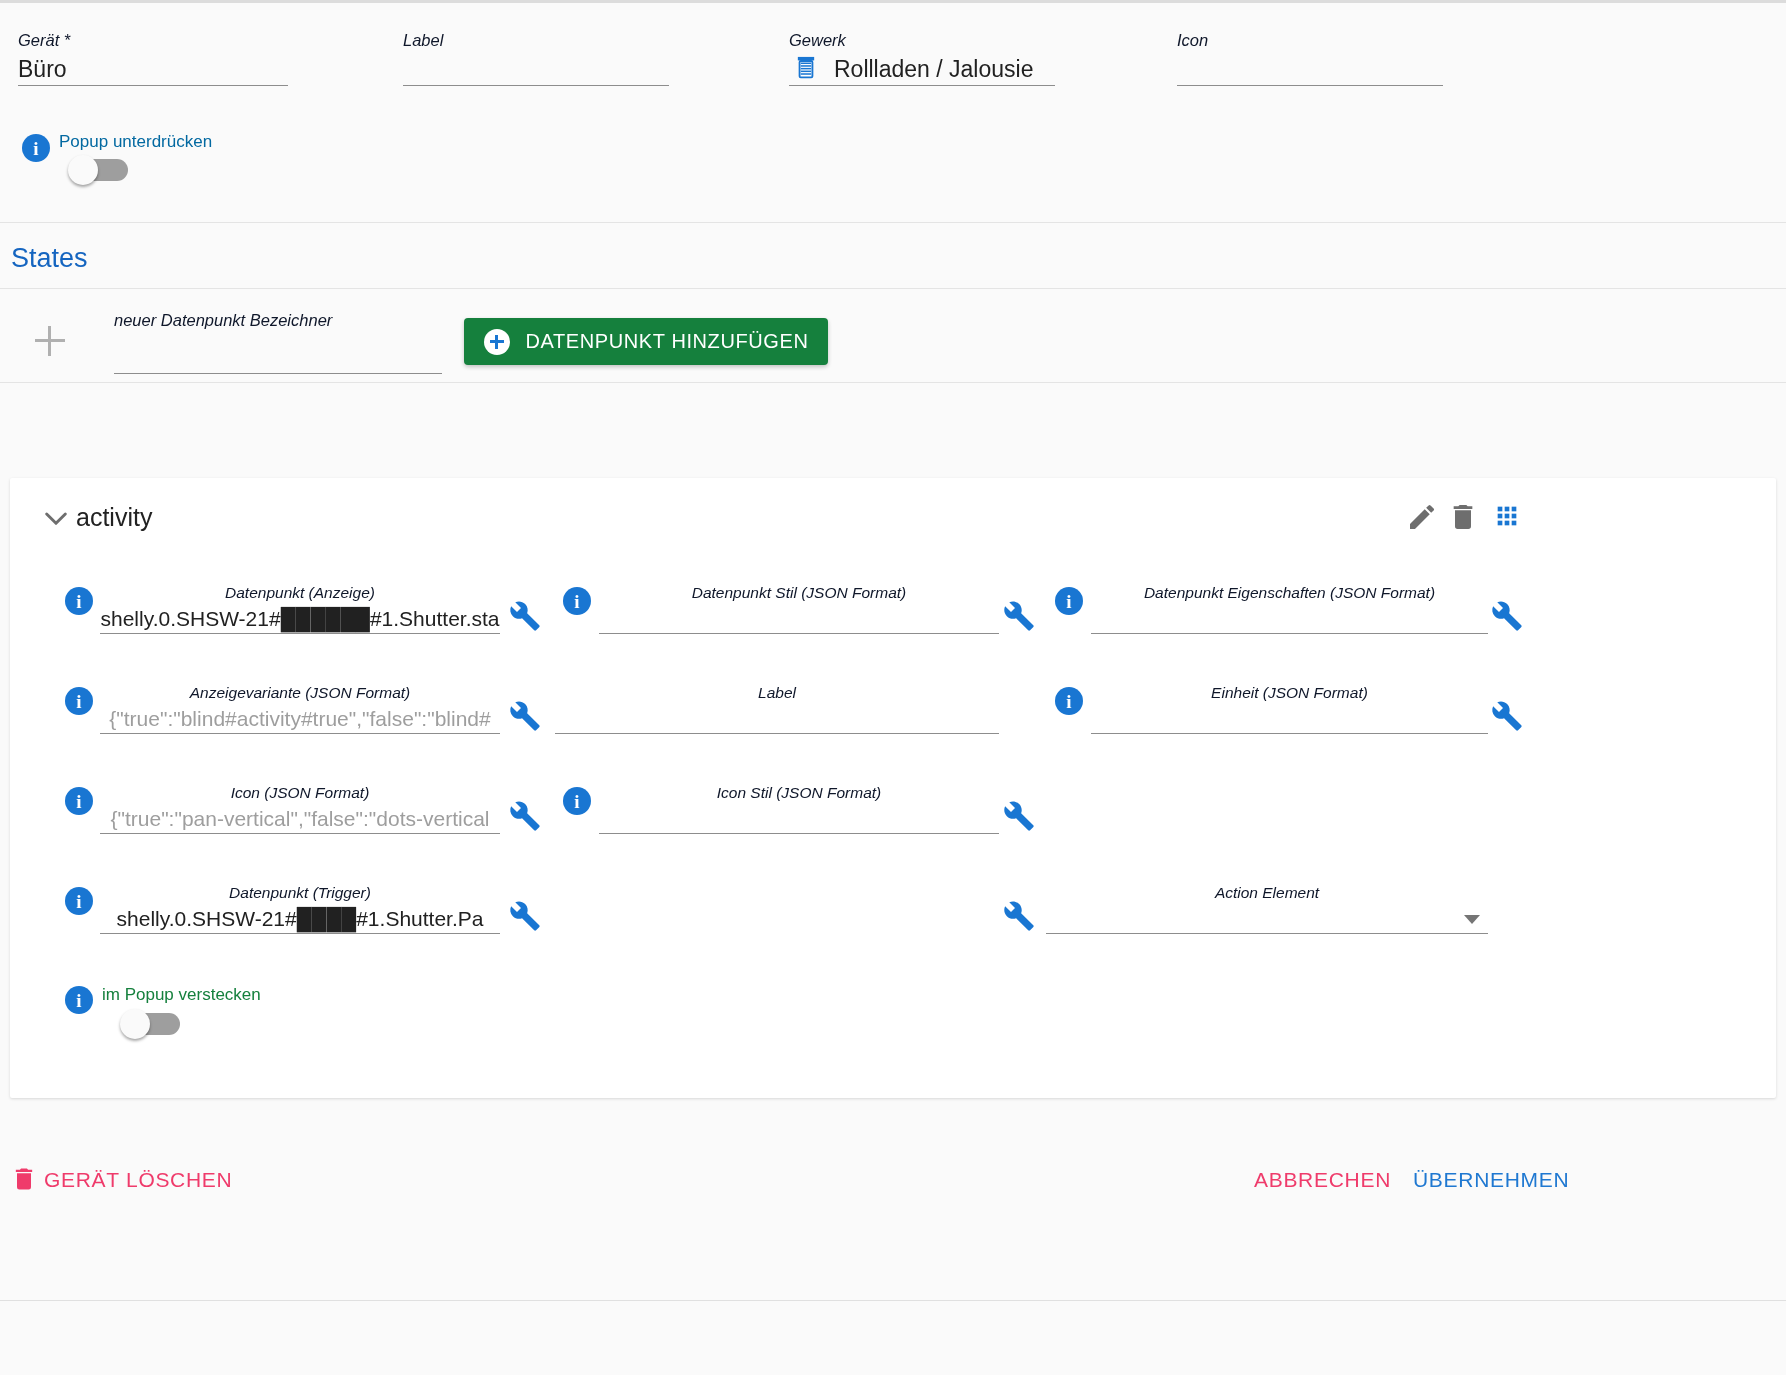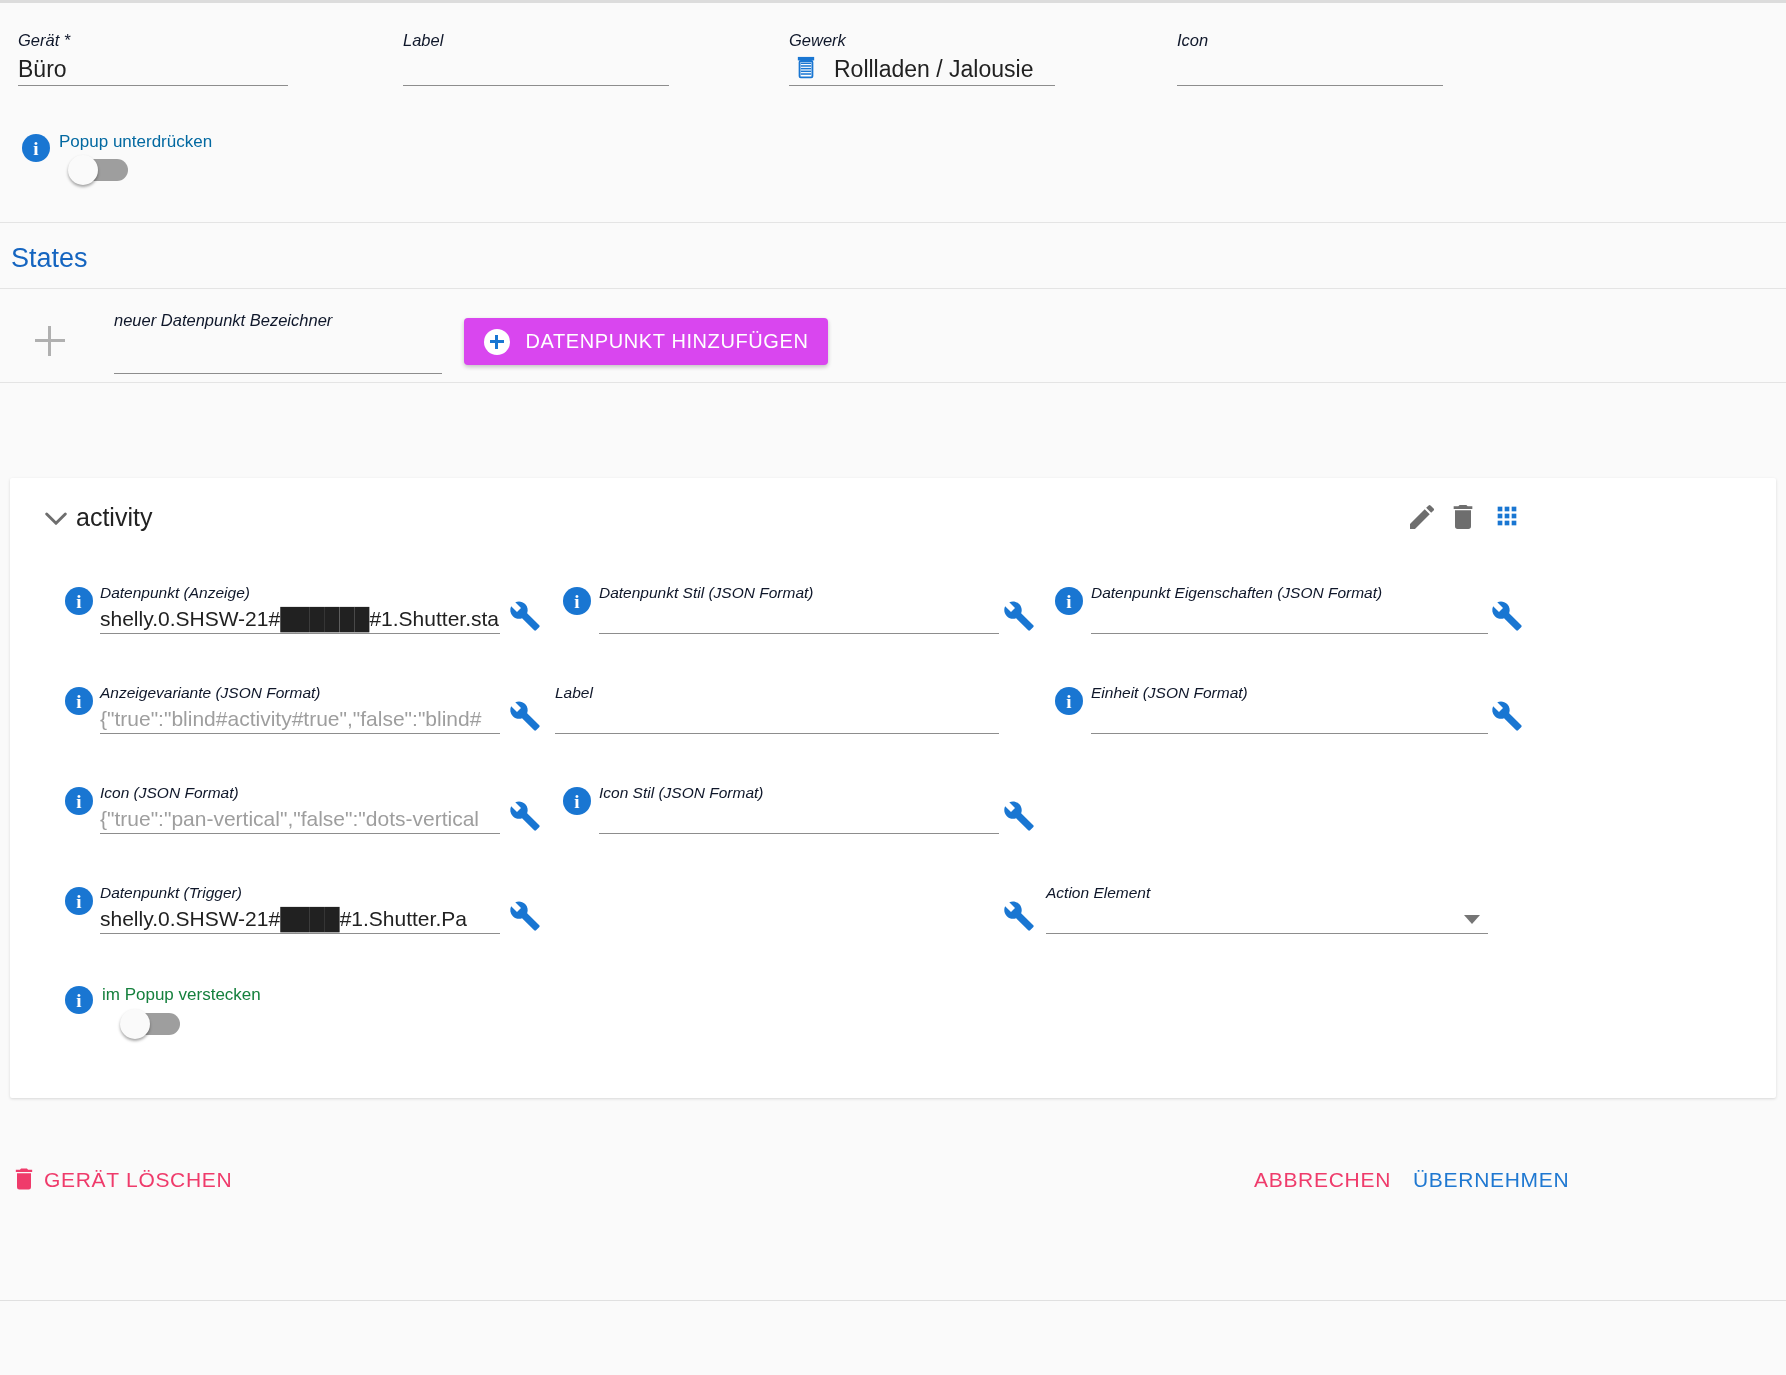--- a/index.html
+++ b/index.html
@@ -57,21 +57,21 @@
 
   
   .section-head {
     position: absolute; font-size: 27px; color: #1565c0;
     font-family: "Liberation Sans", sans-serif;
   }
   .hrule { position:absolute; left:0; width:1786px; height:1px; background:#e4e4e4; }
 
   
   .btn-filled {
-    position: absolute; background: #d946ef; color: #fff;
+    position: absolute; background: #15803d; color: #fff;
     border: none; border-radius: 4px;
     display: flex; align-items: center; justify-content: center; gap: 16px;
     font-size: 20px; letter-spacing: .6px; font-weight: 500;
     font-family: "Liberation Sans", sans-serif;
     box-shadow: 0 2px 4px rgba(0,0,0,.22); cursor: pointer;
   }
   .plus-circle {
     width: 26px; height: 26px; border-radius: 50%; background: #fff;
     position: relative; flex: 0 0 auto;
   }
@@ -173,21 +173,21 @@
 
   <button class="btn-filled" style="left:464px; top:318px; width:364px; height:47px;">
     <span class="plus-circle"></span>
     <span>DATENPUNKT HINZUFÜGEN</span>
   </button>
 
 
   <div class="hrule" style="top:382px;"></div>
 
 
-  <div class="card" style="top:478px; height:620px;">
+  <div class="card" style="top:478px; height:620px;text-align:center;">
     <svg class="icn" style="left:30px; top:24px;" width="32" height="32" viewBox="0 0 24 24">
       <path d="M5 9l7 7 7-7" fill="none" stroke="#6e6e6e" stroke-width="2.2" stroke-linecap="round" stroke-linejoin="round"></path>
     </svg>
     <div class="card-title" style="left:66px; top:25px;">activity</div>
 
     <svg class="icn" style="left:1396px; top:23px;" width="32" height="32" viewBox="0 0 24 24">
       <path d="M3 17.25V21h3.75L17.81 9.94l-3.75-3.75L3 17.25zM20.71 7.04a1 1 0 000-1.41l-2.34-2.34a1 1 0 00-1.41 0l-1.83 1.83 3.75 3.75 1.83-1.83z" fill="#6e6e6e"></path>
     </svg>
     <svg class="icn" style="left:1437px; top:23px;" width="32" height="32" viewBox="0 0 24 24">
       <path d="M6 19a2 2 0 002 2h8a2 2 0 002-2V7H6v12zM19 4h-3.5l-1-1h-5l-1 1H5v2h14V4z" fill="#6e6e6e"></path>

